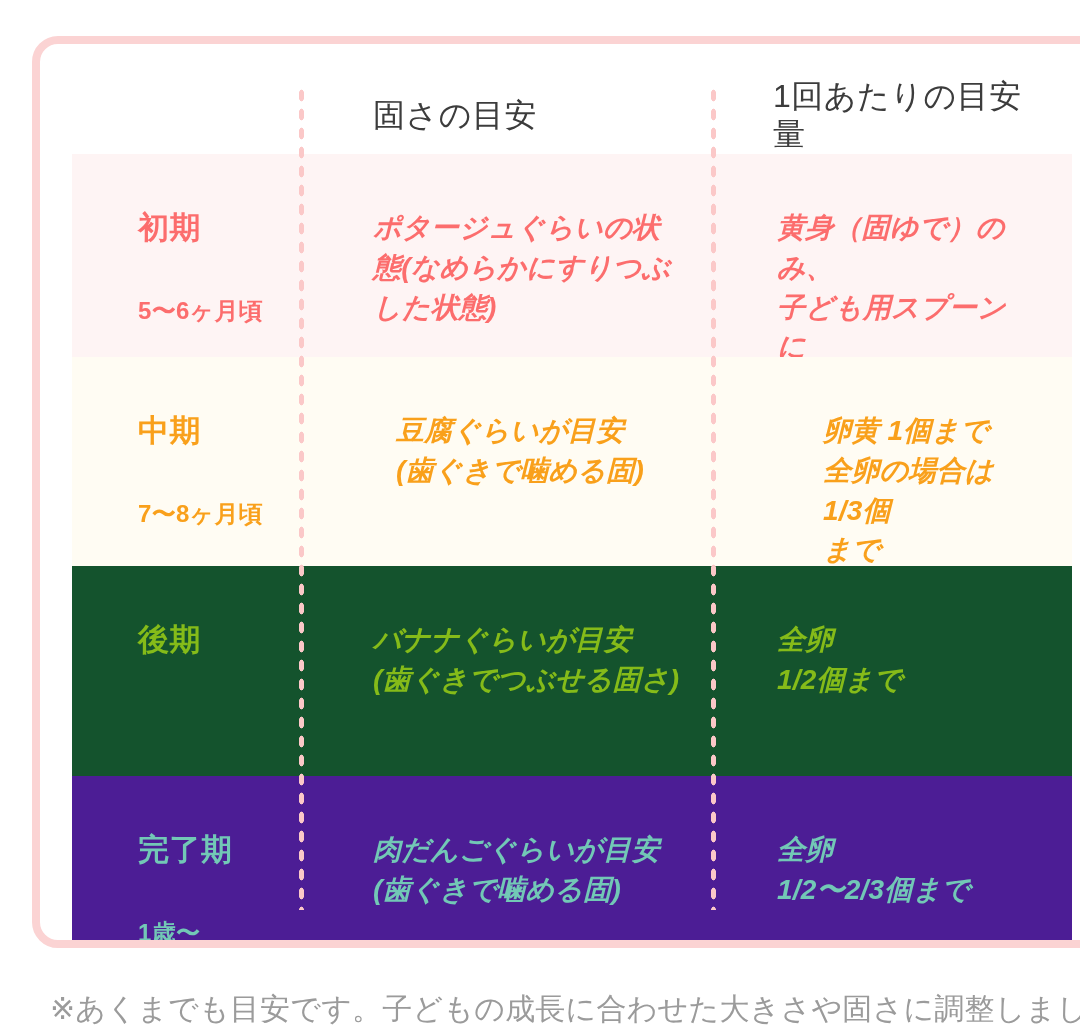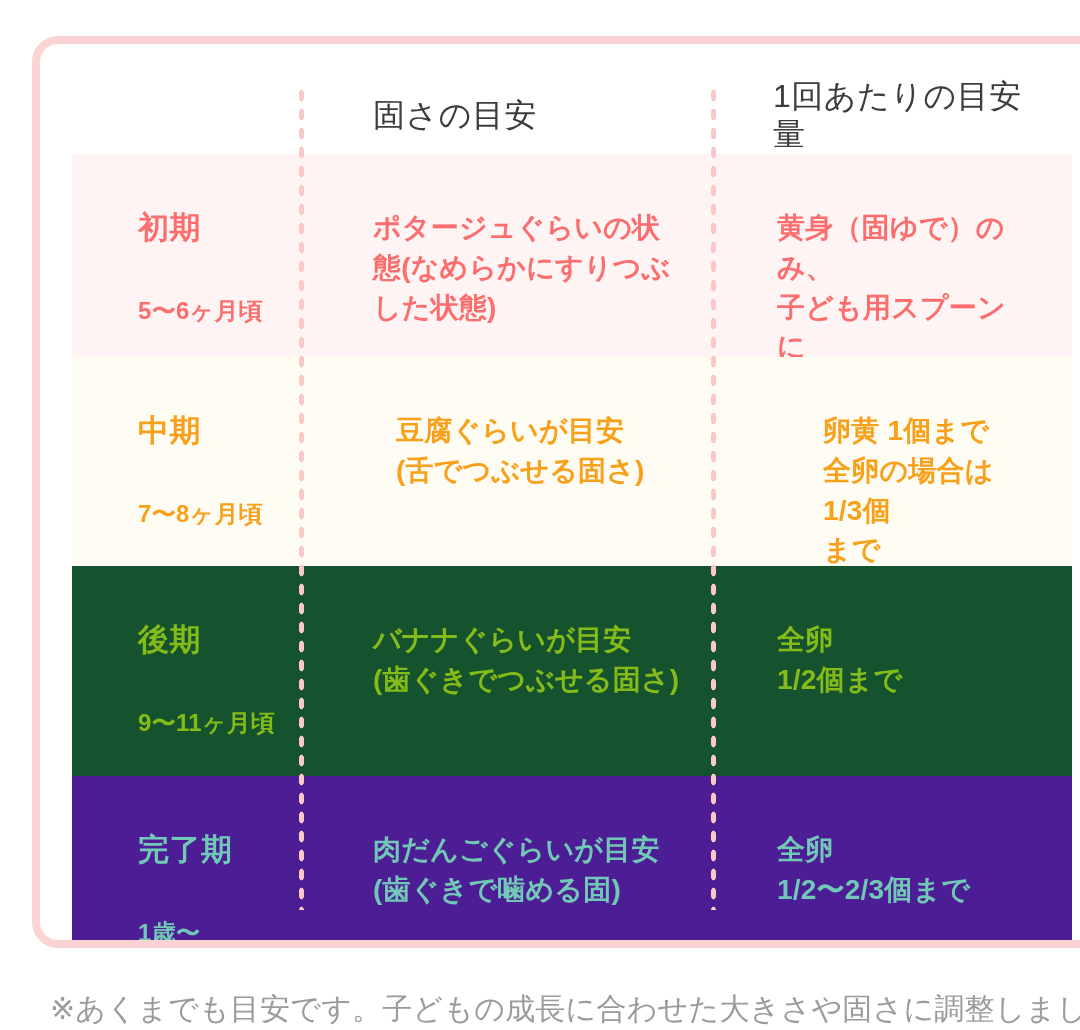--- a/index.html
+++ b/index.html
@@ -89,20 +89,21 @@
     letter-spacing: 0.3px;
     margin-top: 14px;
     white-space: pre-line;
   }
   .body-text {
     font-size: 28px;
     font-weight: bold;
     line-height: 1.42;
     letter-spacing: 0.2px;
     white-space: pre-line;
+    font-style: italic;
   }
 
   
   .r1 { background: #fef4f4; }
   .r1 .tone { color: #fc6d6d; }
   .r2 { background: #fffcf3; gap: 23px; }
   .r2 .tone { color: #f9a01b; }
   .r3 { background: #14532d; }
   .r3 .tone { color: #85bb19; }
   .r4 { background: #4c1d95; }
@@ -177,33 +178,32 @@
         </div>
       </div>
 
       <div class="row row-data r2">
         <div class="cell cell-stage">
           <div class="stage-name tone">中期</div>
           <div class="stage-age tone">7〜8ヶ月頃</div>
         </div>
         <div class="cell cell-firm">
           <div class="body-text tone">豆腐ぐらいが目安
-(舌でつぶせる固さ)</div>
+(歯ぐきで噛める固)</div>
         </div>
         <div class="cell cell-amount">
           <div class="body-text tone">卵黄 1個まで
 全卵の場合は1/3個
 まで</div>
         </div>
       </div>
 
       <div class="row row-data r3">
         <div class="cell cell-stage">
           <div class="stage-name tone">後期</div>
-          <div class="stage-age tone">9〜11ヶ月頃</div>
         </div>
         <div class="cell cell-firm">
           <div class="body-text tone">バナナぐらいが目安
 (歯ぐきでつぶせる固さ)</div>
         </div>
         <div class="cell cell-amount">
           <div class="body-text tone">全卵
 1/2個まで</div>
         </div>
       </div>

